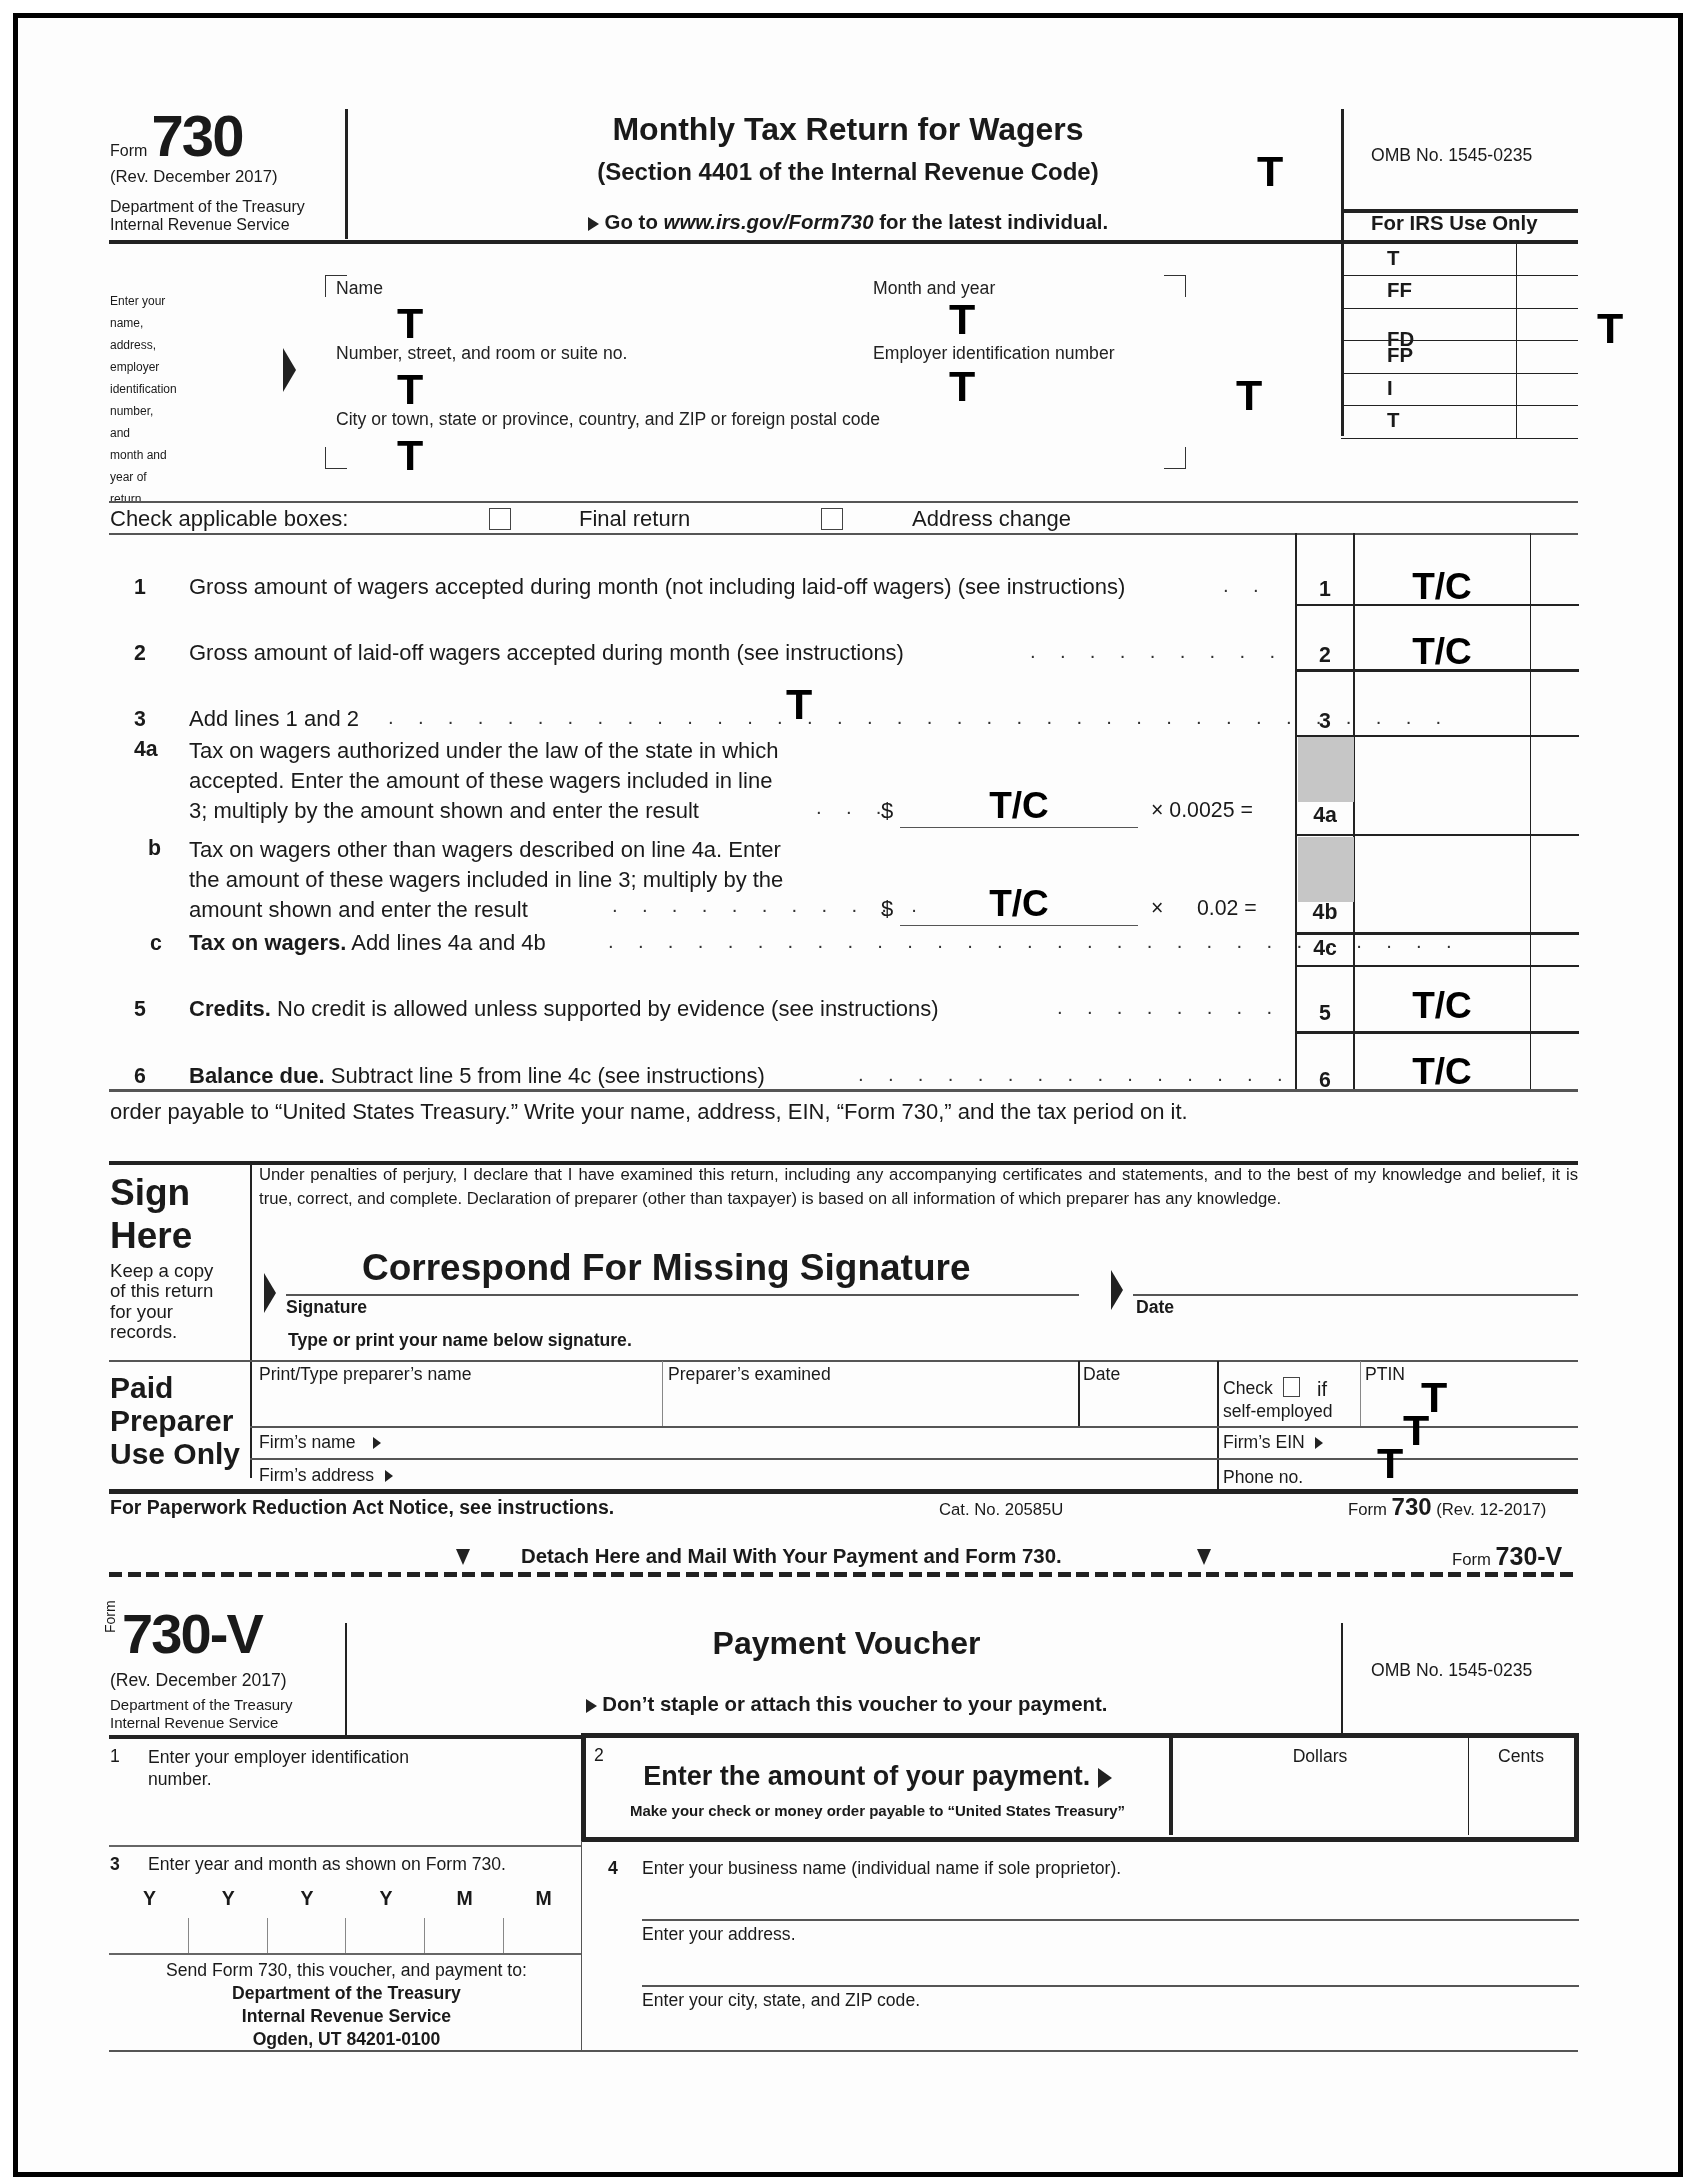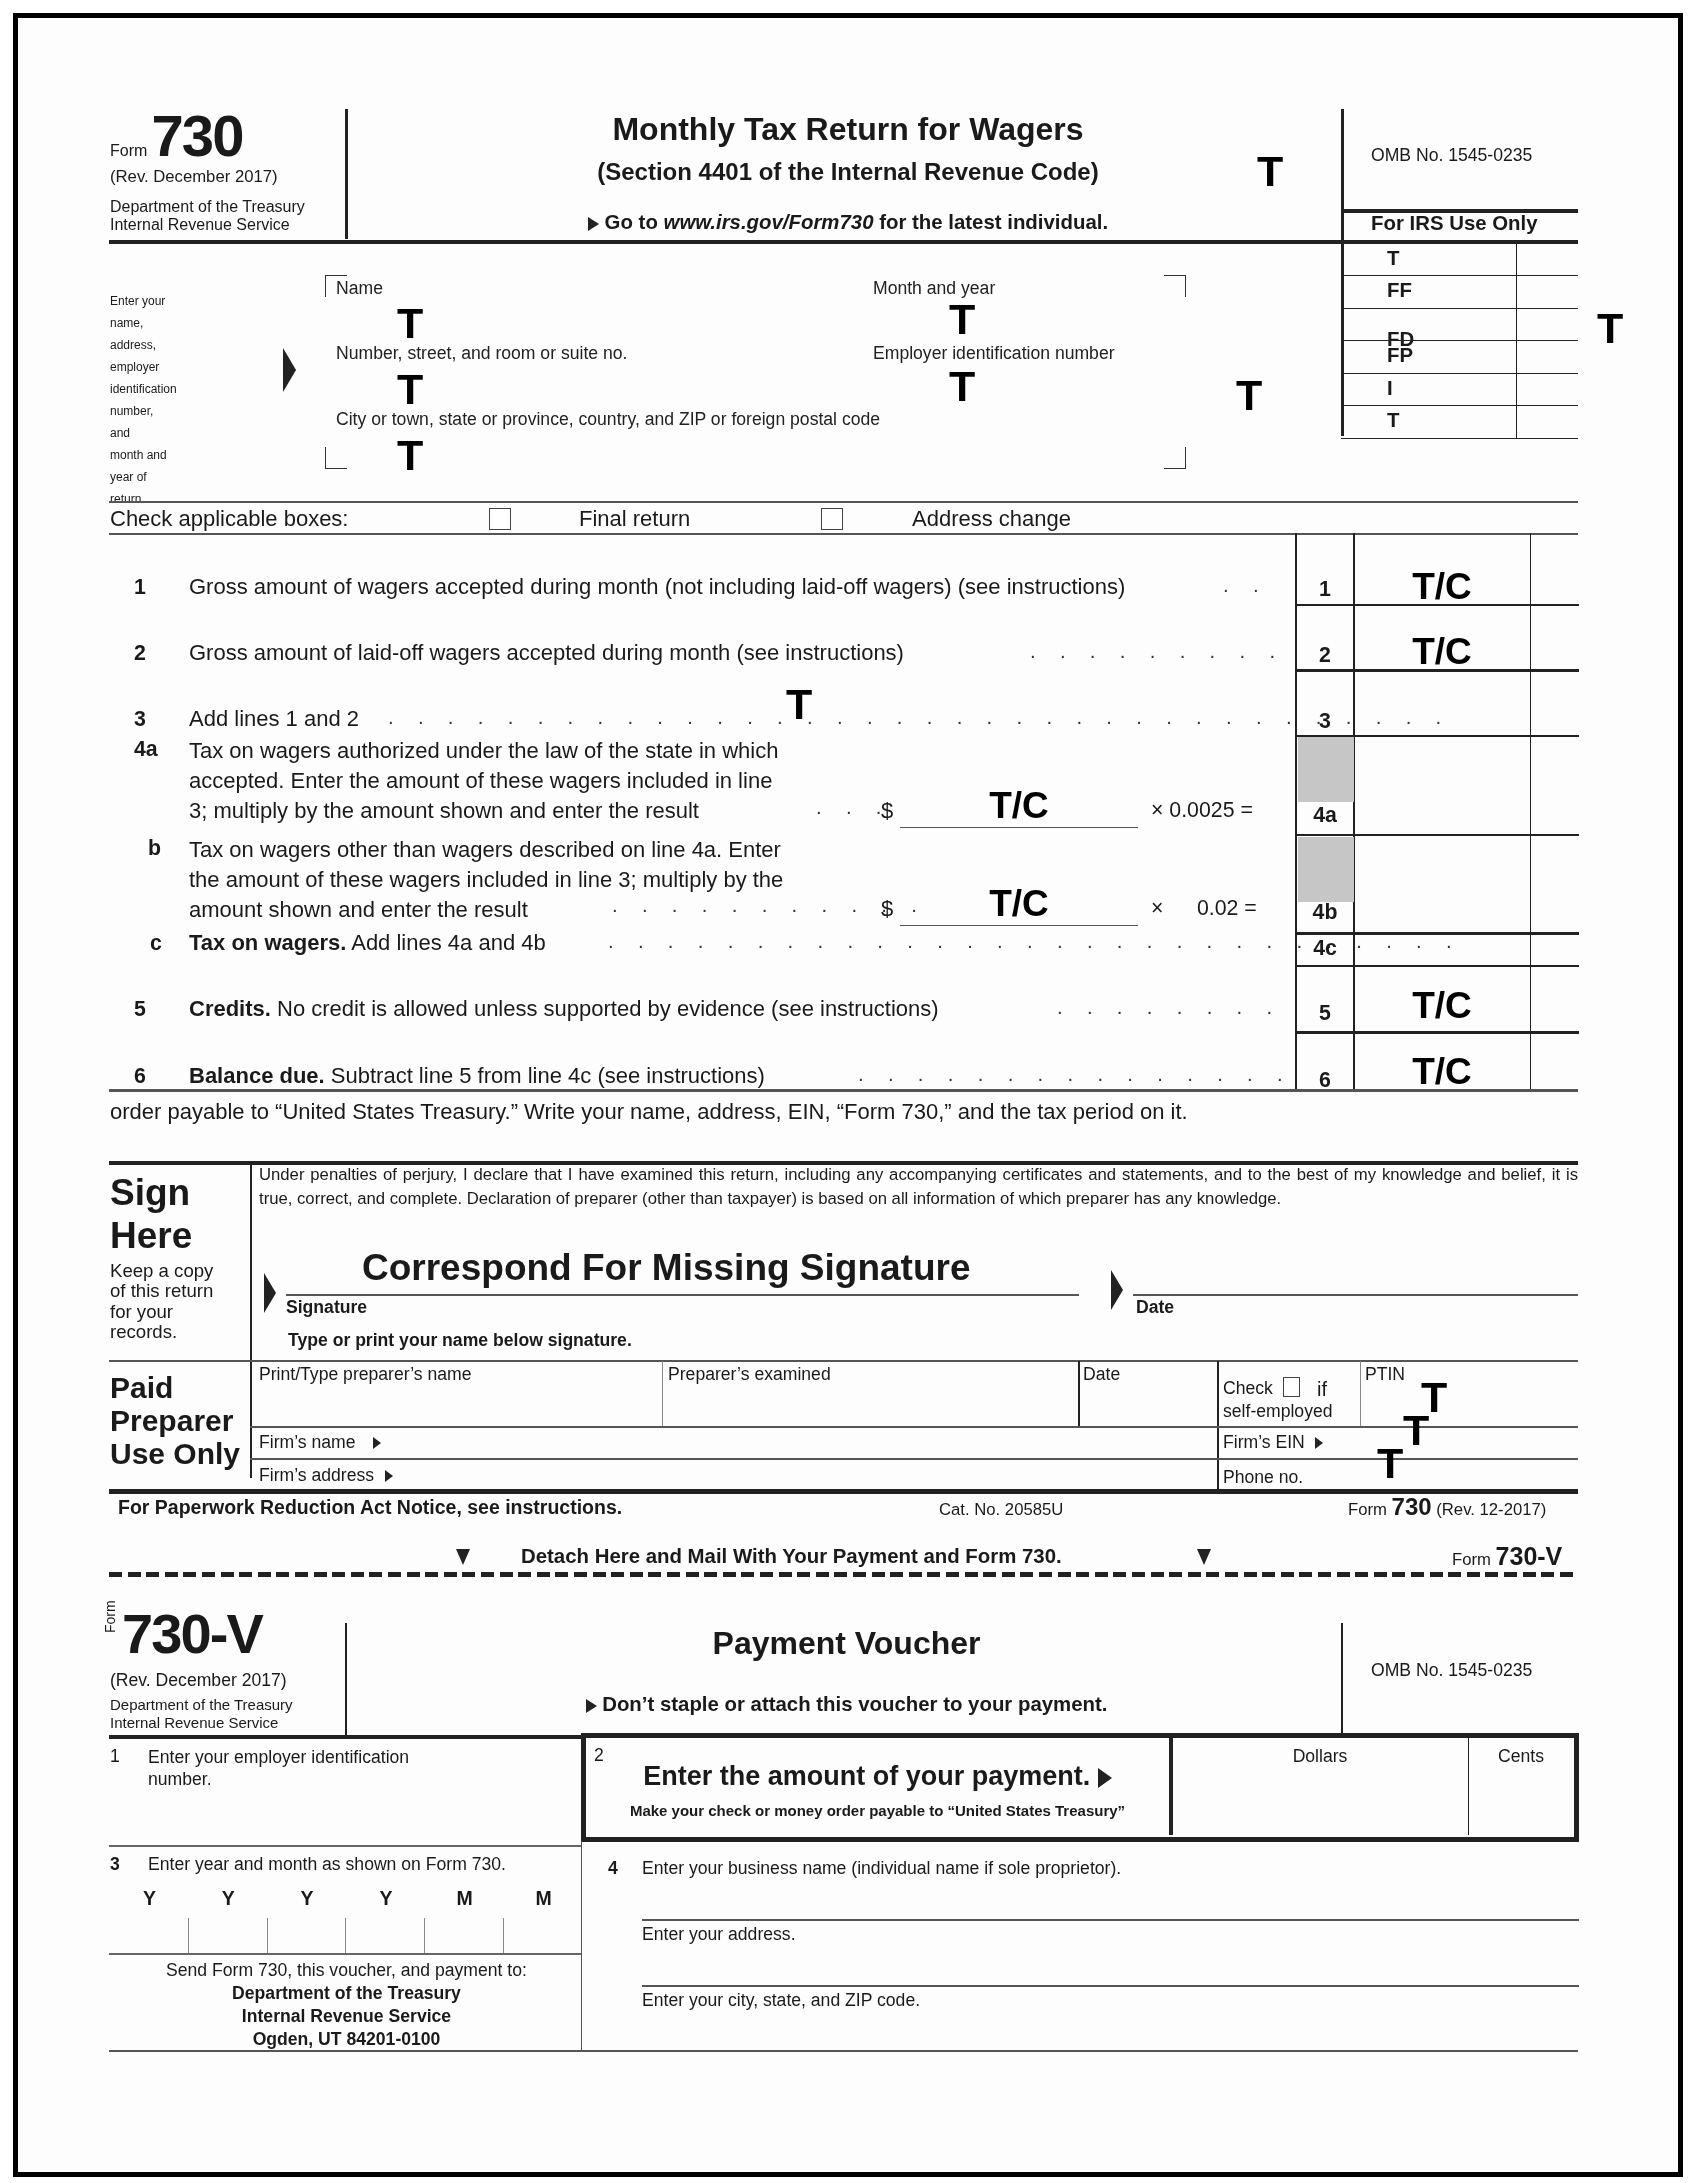--- a/index.html
+++ b/index.html
@@ -266,21 +266,21 @@
 <div class="abs" style="left:259px;top:1465px;font-size:17.6px;">
   <span>Firm’s address</span>
   <span class="tri-r-s" style="margin-left:5.6px;border-top-width:6.5px;border-bottom-width:6.5px;border-left-width:8.3px;"></span>
 </div>
 <div class="abs" style="left:427px;top:1461px;width:788px;height:28px;"></div>
 <div class="abs" style="left:1223px;top:1467px;font-size:17.6px;">Phone no.</div>
 <div class="abs mark" style="left:1377px;top:1439px;">T</div>
 
 <div class="hl" style="left:109px;top:1489px;width:1469px;height:4.6px;"></div>
 
-<div class="abs b" style="left:110px;top:1496px;font-size:19.5px;margin-left:8px;">For Paperwork Reduction Act Notice, see instructions.</div>
+<div class="abs b" style="left:110px;top:1496px;font-size:19.5px;">For Paperwork Reduction Act Notice, see instructions.</div>
 <div class="abs" style="left:939px;top:1500px;font-size:16.7px;">Cat. No. 20585U</div>
 <div class="abs" style="left:1348px;top:1493px;font-size:16.7px;">
   <span>Form</span>
   <b style="font-size:24px;">730</b>
   <span>(Rev. 12-2017)</span>
 </div>
 
 <div class="tri-d" style="left:456px;top:1549px;"></div>
 <div class="abs b" style="left:521px;top:1545px;font-size:20.4px;">Detach Here and Mail With Your Payment and Form 730.</div>
 <div class="tri-d" style="left:1197px;top:1549px;"></div>

